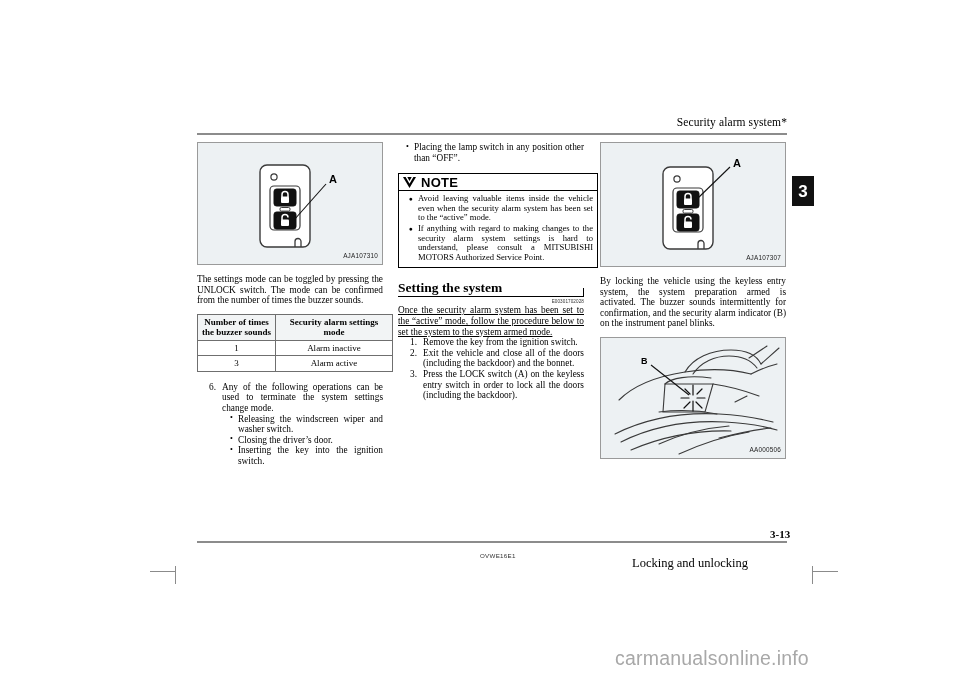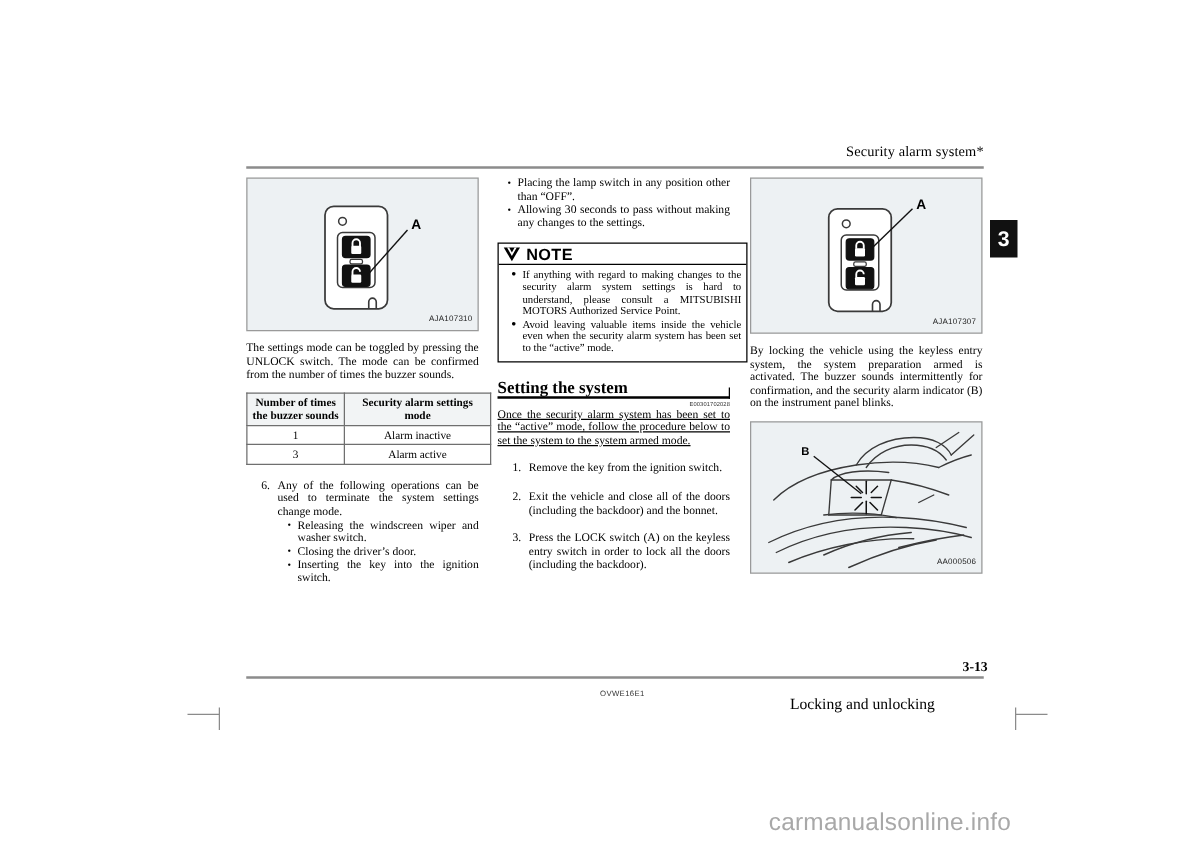--- a/index.html
+++ b/index.html
@@ -122,21 +122,20 @@
     list-style: none;
     margin: 0;
     padding: 0 0 0 12px;
     counter-reset: n;
   }
   ol.nums > li {
     position: relative;
     padding-left: 13px;
     text-align: justify;
     margin-bottom: 0;
-    margin-top: 12px;
   }
   ol.nums > li::before {
     counter-increment: n;
     content: counter(n) ".";
     position: absolute;
     left: 0;
     top: 0;
   }
   ol.nums.start6 { counter-reset: n 5; }
 
@@ -363,35 +362,34 @@
           <li>Inserting the key into the ignition switch.</li>
         </ul>
       </li>
     </ol>
   </div>
 
   <div class="col" id="col2">
 
     <ul class="dots" style="margin-bottom:10px;">
       <li>Placing the lamp switch in any position other than “OFF”.</li>
-      <li>Allowing 30 seconds to pass without making any changes to the settings.</li>
     </ul>
 
     <div class="note">
       <div class="note-head">
         <svg width="15" height="13" viewBox="0 0 15 13">
           <path d="M1 1 h13 l-6.5 11 z" fill="#000"></path>
           <path d="M3.6 1 h1.7 l2.2 4 2.2 -4 h1.7 l-3.9 6.8 z" fill="#ffffff"></path>
         </svg>
         <span class="note-title">NOTE</span>
       </div>
       <div class="note-body">
         <ul class="notelist">
+          <li>Avoid leaving valuable items inside the vehicle even when the security alarm system has been set to the “active” mode.</li>
           <li>If anything with regard to making changes to the security alarm system settings is hard to understand, please consult a MITSUBISHI MOTORS Authorized Service Point.</li>
-          <li>Avoid leaving valuable items inside the vehicle even when the security alarm system has been set to the “active” mode.</li>
         </ul>
       </div>
     </div>
 
     <div class="sec-wrap">
       <h2 class="sec">Setting the system</h2>
       <div class="sec-rule"></div>
       <div class="sec-tick"></div>
     </div>
     <span class="refcode">E00301702028</span>

